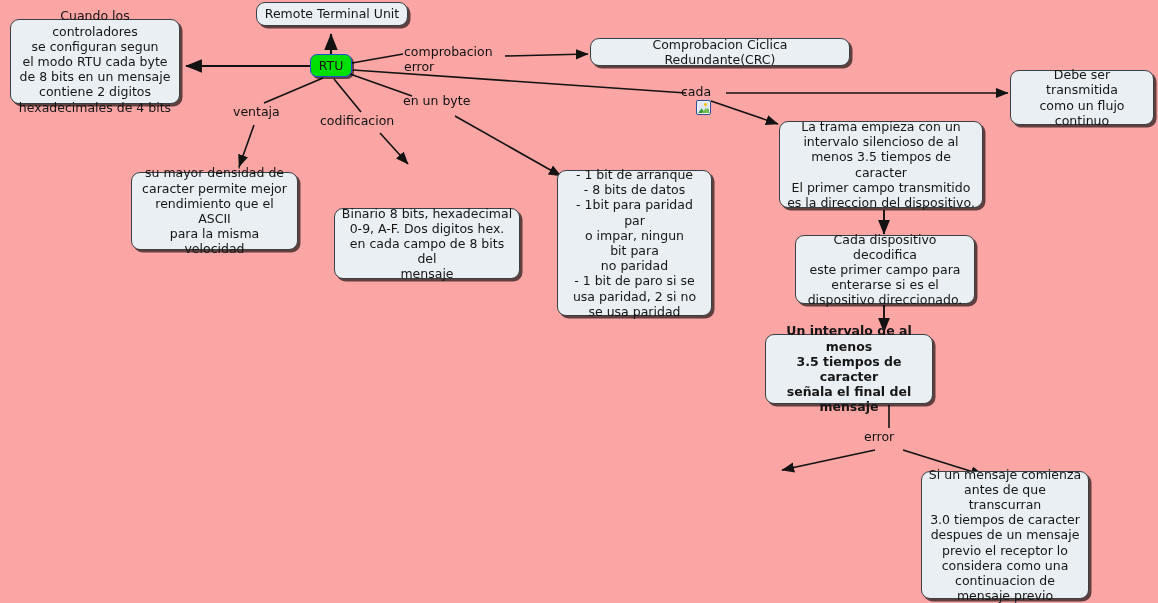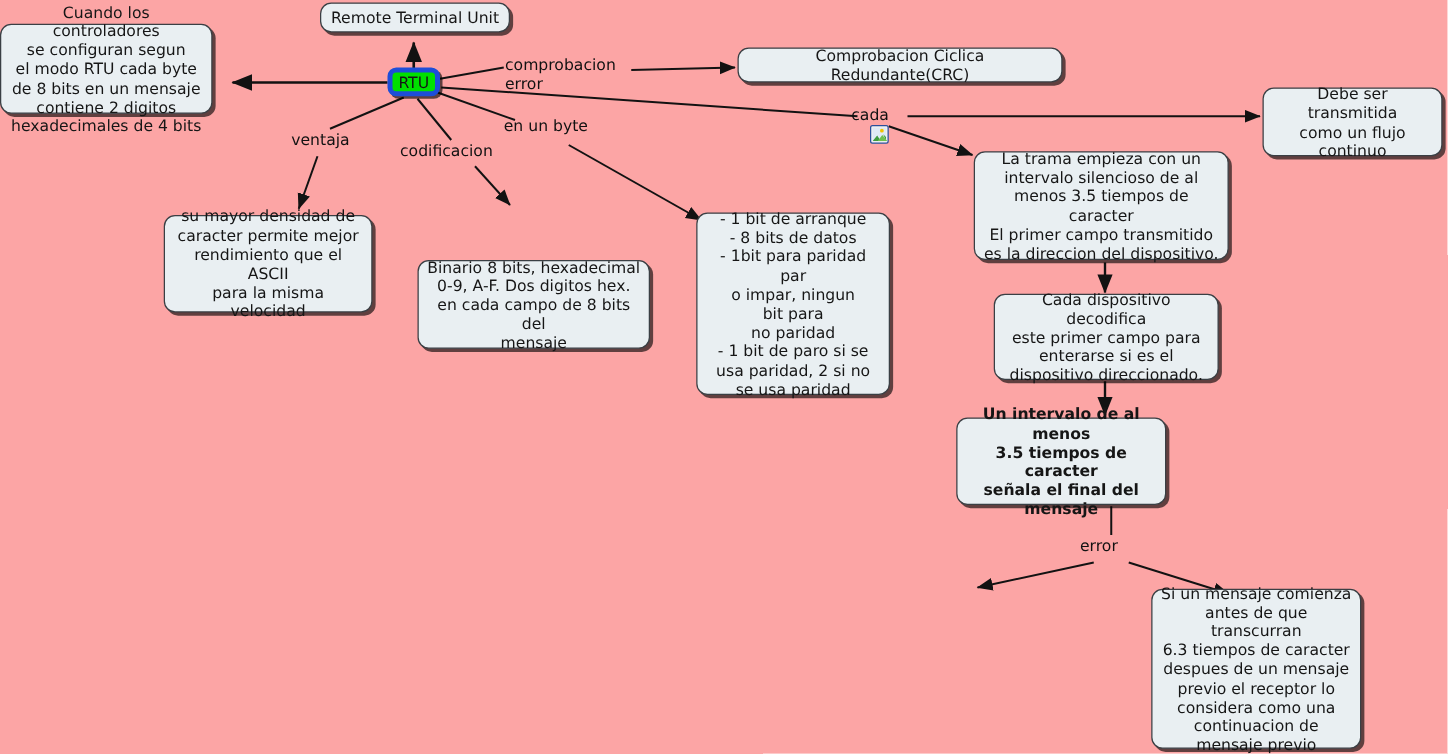--- a/index.html
+++ b/index.html
@@ -37,21 +37,21 @@
     text-align: center;
     display: flex;
     align-items: center;
     justify-content: center;
     padding: 3px 6px;
     box-shadow: 2.5px 2.5px 0 rgba(0,0,0,0.62);
     white-space: pre-line;
   }
   .node.concept {
     background: #00e000;
-    border: 4px solid #1d4ed8;
+    border: 1px solid #1d4ed8;
     border-radius: 7px;
     font-size: 12.5px;
     box-shadow: 2px 2px 0 rgba(0,0,0,0.62);
   }
   .node.plain {
     box-shadow: 2.5px 2.5px 0 rgba(0,0,0,0.62);
   }
   .linklabel {
     position: absolute;
     font-size: 12.5px;
@@ -148,21 +148,21 @@
   </svg>
 
   <div class="node plain" style="left:256px; top:2px; width:152px; height:24px;">
     <span>Remote Terminal Unit</span>
   </div>
 
   <div class="node concept" style="left:310px; top:54px; width:42px; height:23px;">
     <span>RTU</span>
   </div>
 
-  <div class="node plain" style="left:0; top:19px; width:170px; height:72px;">
+  <div class="node plain" style="left:10px; top:19px; width:170px; height:85px;">
     <span>Cuando los controladores
 se configuran segun
 el modo RTU cada byte
 de 8 bits en un mensaje
 contiene 2 digitos
 hexadecimales de 4 bits</span>
   </div>
 
   <div class="node plain" style="left:590px; top:38px; width:260px; height:28px;">
     <span>Comprobacion Ciclica Redundante(CRC)</span>
@@ -219,21 +219,21 @@
     <span>Un intervalo de al menos
 3.5 tiempos de caracter
 señala el final del
 mensaje</span>
   </div>
 
 
   <div class="node plain" style="left:921px; top:471px; width:168px; height:128px;">
     <span>Si un mensaje comienza
 antes de que transcurran
-6.3 tiempos de caracter
+3.0 tiempos de caracter
 despues de un mensaje
 previo el receptor lo
 considera como una
 continuacion de
 mensaje previo</span>
   </div>
 
   <div class="linklabel" style="left:404px; top:44px; width:100px;">comprobacion
 error</div>
 

